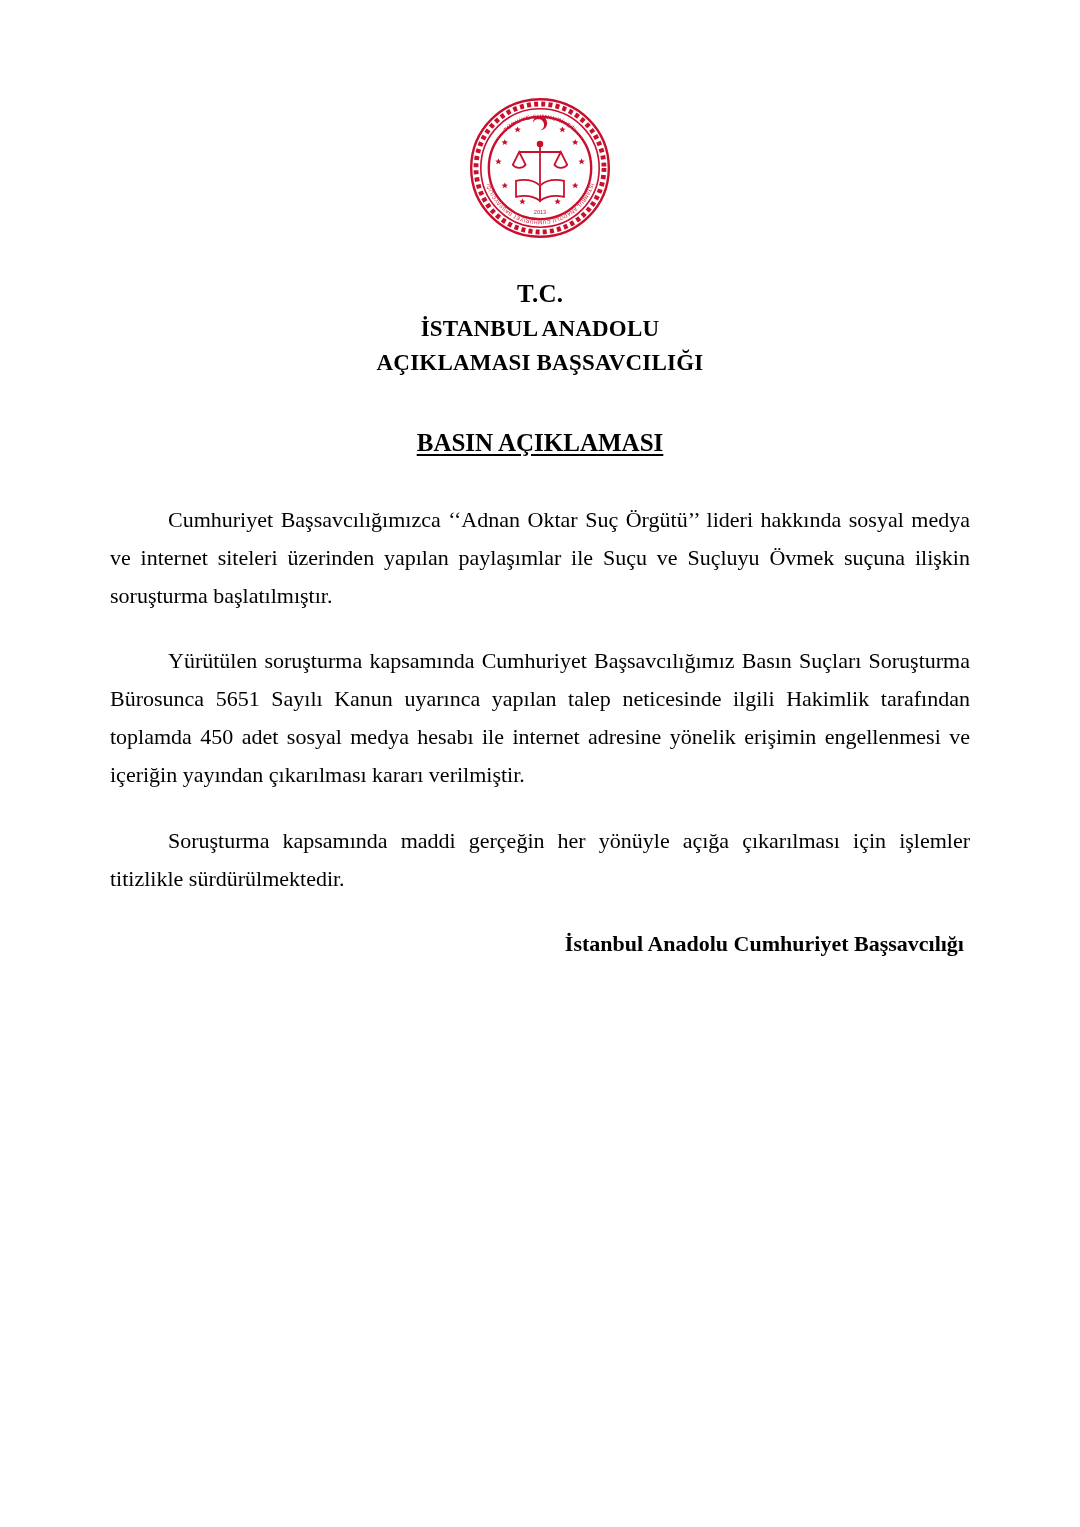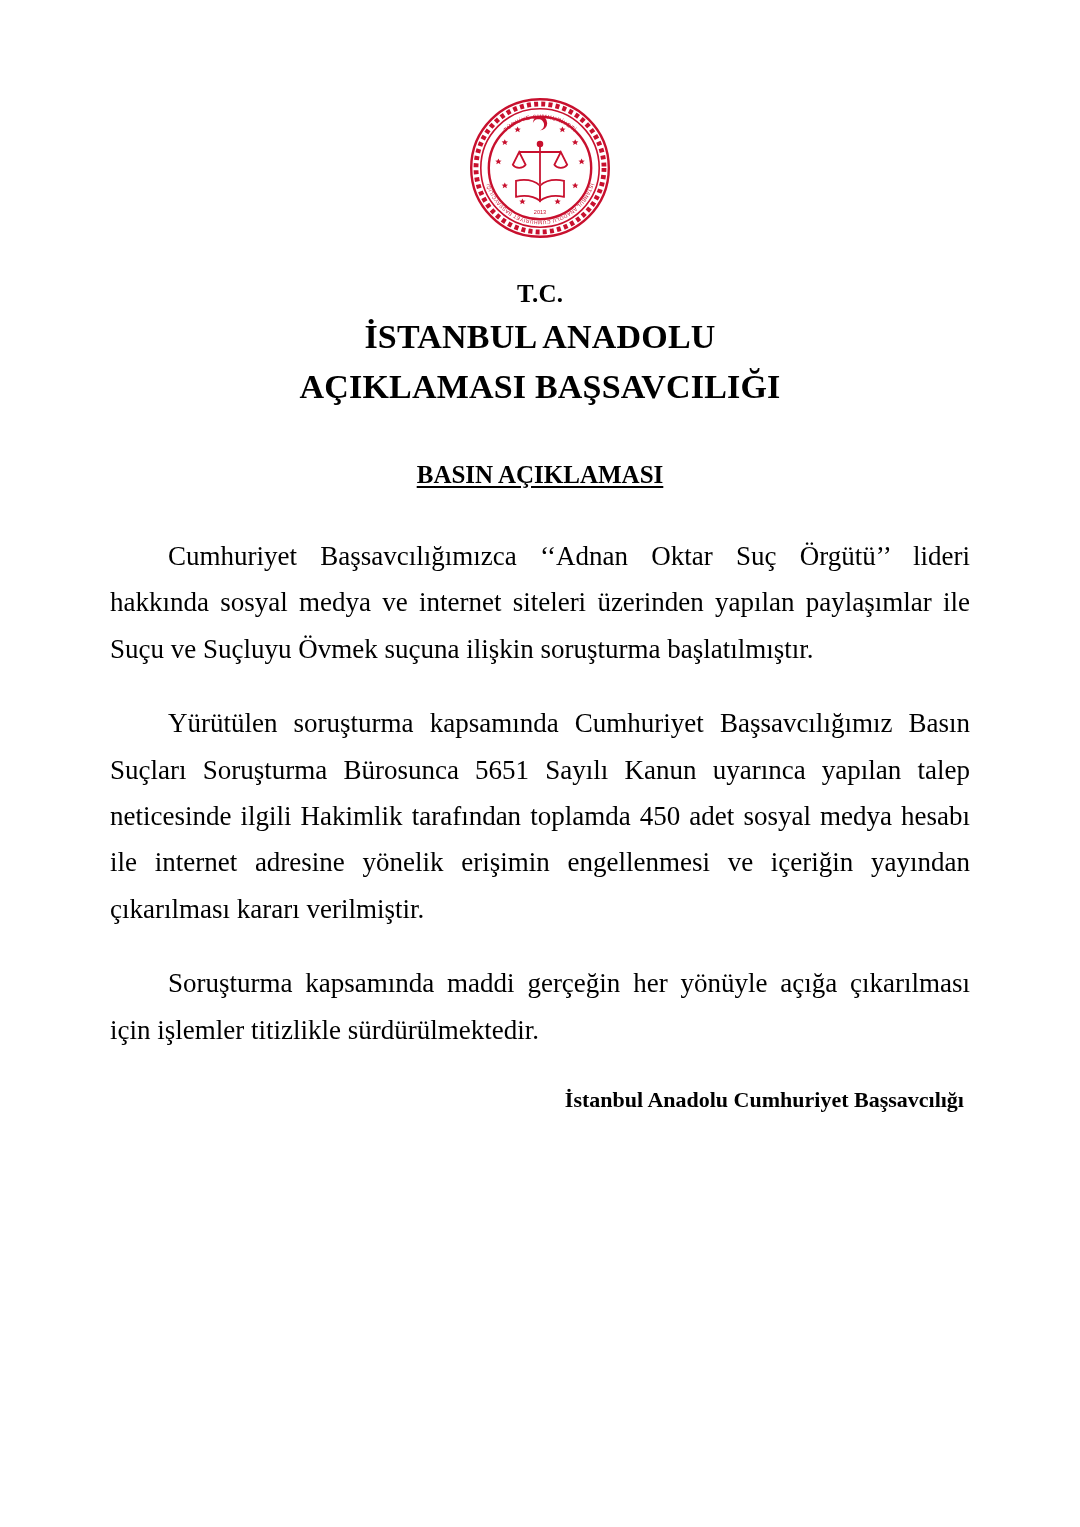--- a/index.html
+++ b/index.html
@@ -37,41 +37,41 @@
   .emblem svg { display: block; }
 
   
   .heading-block {
     margin-top: 28px;
     text-align: center;
     line-height: 1.45;
   }
   .heading-block .line {
     font-weight: bold;
-    font-size: 34px;
+    font-size: 23px;
     letter-spacing: 0.2px;
   }
   .heading-block .line.l1 { font-size: 25px; font-family: Liberation Serif, serif; }
   .subject {
     text-align: center;
     margin-top: 50px;
     font-weight: bold;
     font-size: 25px;
     text-decoration: underline;
     text-underline-offset: 3px;
   }
 
   
   .body-block {
     margin-top: 44px;
   }
   .para {
     text-align: justify;
     text-justify: inter-word;
-    font-size: 27px;
+    font-size: 22px;
     line-height: 1.72;
     margin: 0 0 28px 0;
     text-indent: 58px;
     hyphens: none;
   }
   .closing {
     font-size: 22.5px;
     line-height: 1.72;
     margin: 14px 0 0 0;
     text-indent: 58px;

